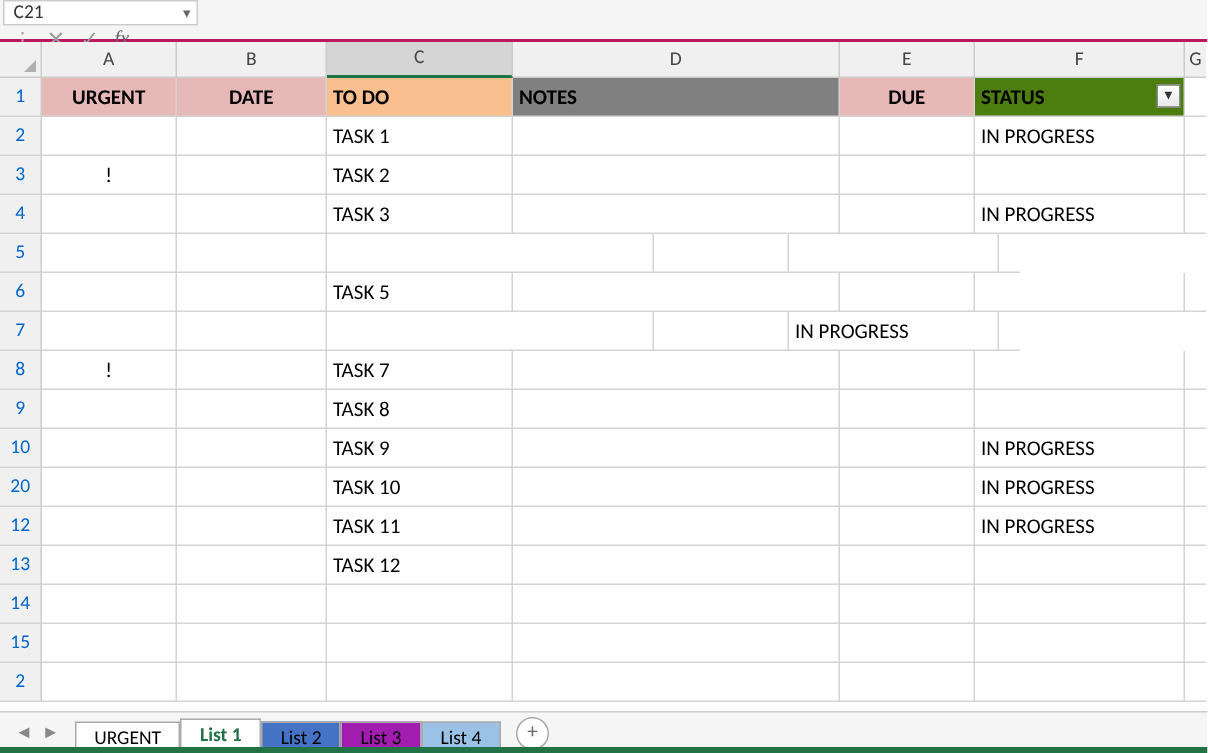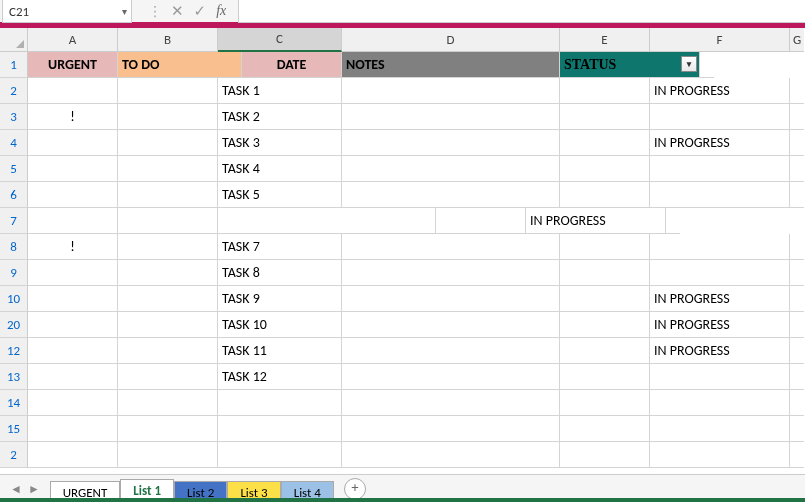--- a/index.html
+++ b/index.html
@@ -1,19 +1,19 @@
 <!DOCTYPE html>
 <html><head>
 <meta charset="utf-8">
 <style>
 * { box-sizing: border-box; margin: 0; padding: 0; }
 body { font-family: Calibri, Arial, sans-serif; font-size: 14px; background: #fff; width: 805px; height: 502px; overflow: hidden; position: relative; }
 
 
-.topbar { display: flex; align-items: center; height: 28px; border-bottom: 6px solid #be185d; background: #f5f5f5; }
+.topbar { display: flex; align-items: flex-start; height: 28px; border-bottom: 2px solid #be185d; background: #f5f5f5; flex-direction: column; }
 .namebox { width: 130px; height: 24px; background: #fff; border: 1px solid #ccc; margin-left: 2px; display: flex; align-items: center; padding: 0 6px; font-size: 13px; color: #333; position: relative; }
 .namebox .dd { position: absolute; right: 4px; color: #666; font-size: 10px; }
 .divider { width: 8px; }
 .fxicons { display: flex; align-items: center; gap: 10px; padding: 0 8px; color: #999; }
 .fxicons span { display: inline-block; }
 .fxicons .dots { color: #aaa; letter-spacing: -1px; }
 .fxicons .x { font-weight: normal; font-size: 15px; }
 .fxicons .chk { font-size: 15px; }
 .fxlabel { font-style: italic; font-family: 'Times New Roman', serif; color: #666; margin-right: 4px; }
 .fxbar { flex: 1; height: 24px; background: #fff; border: 1px solid #ccc; border-right: none; margin-right: 0; }
@@ -35,34 +35,34 @@
 .cD { width: 218px; }
 .cE { width: 90px; }
 .cF { width: 140px; }
 .cG { width: 14px; border-right: none; }
 
 
 .hdr { font-weight: bold; }
 .bg-red { background: #e6b8b7; text-align: center; }
 .bg-orange { background: #fabf8f; }
 .bg-gray { background: #808080; }
-.bg-green { background: #0f766e; position: relative; font-family: Liberation Serif, serif; }
+.bg-green { background: #4d7c0f; position: relative; }
 .filterbtn { position: absolute; right: 2px; top: 4px; width: 16px; height: 16px; border: 1px solid #888; background: linear-gradient(#fff,#e8e8e8); font-size: 9px; line-height: 14px; text-align: center; color: #333; }
 
 .center { text-align: center; }
 
 
 .bottom { position: absolute; bottom: 0; left: 0; right: 0; height: 28px; display: flex; align-items: center; border-top: 1px solid #ccc; background: #f5f5f5; }
 .navbtns { display: flex; gap: 6px; padding: 0 10px; color: #888; font-size: 12px; }
 .navbtns span { cursor: default; }
 .tabs { display: flex; align-items: flex-end; height: 100%; }
 .tab { padding: 4px 12px; border: 1px solid #aaa; border-bottom: none; background: #fff; font-size: 13px; margin-right: 0px; position: relative; top: 1px; height: 22px; line-height: 14px; }
 .tab.active { background: #fff; border-bottom: 3px solid #00b050; font-weight: bold; color: #217346; height: 24px; text-align: center; }
 .tab.c-blue { border-bottom: 3px solid #7f1d1d; background: #4472c4; color: #000000; }
-.tab.c-green { border-bottom: 3px solid #70ad47; background: #fde047; }
+.tab.c-green { border-bottom: 3px solid #70ad47; background: #a21caf; }
 .tab.c-teal { border-bottom: 3px solid #7f1d1d; background: #9bc2e6; }
 .addtab { width: 22px; height: 22px; border: 1px solid #aaa; border-radius: 50%; margin-left: 10px; text-align: center; line-height: 18px; color: #666; font-size: 14px; background: #fff; }
 .statusbar { position: absolute; bottom: 0; left: 0; right: 0; height: 4px; background: #217346; }
 </style>
 </head>
 <body>
 
 <div class="topbar">
   <div class="namebox">
     <span>C21</span>
@@ -87,23 +87,24 @@
     <div class="colh cC sel">C</div>
     <div class="colh cD">D</div>
     <div class="colh cE">E</div>
     <div class="colh cF">F</div>
     <div class="colh cG">G</div>
   </div>
 
   <div class="row">
     <div class="rowh">1</div>
     <div class="cell cA hdr bg-red">URGENT</div>
+    <div class="cell cB hdr bg-red">DATE</div>
     <div class="cell cC hdr bg-orange">TO DO</div>
-    <div class="cell cB hdr bg-red">DATE</div>
     <div class="cell cD hdr bg-gray">NOTES</div>
+    <div class="cell cE hdr bg-red">DUE</div>
     <div class="cell cF hdr bg-green">
       <span>STATUS</span>
       <span class="filterbtn">▾</span>
     </div>
     <div class="cell cG"></div>
   </div>
 
   <div id="datarows">
       <div class="row">
         <div class="rowh">2</div>
@@ -132,21 +133,20 @@
         <div class="cell cC">TASK 3</div>
         <div class="cell cD"></div>
         <div class="cell cE"></div>
         <div class="cell cF">IN PROGRESS</div>
         <div class="cell cG"></div>
       </div>
       <div class="row">
         <div class="rowh">5</div>
         <div class="cell cA center"></div>
         <div class="cell cB"></div>
-        <div class="cell cC">TASK 4</div>
         <div class="cell cD"></div>
         <div class="cell cE"></div>
         <div class="cell cF"></div>
         <div class="cell cG"></div>
       </div>
       <div class="row">
         <div class="rowh">6</div>
         <div class="cell cA center"></div>
         <div class="cell cB"></div>
         <div class="cell cC">TASK 5</div>

